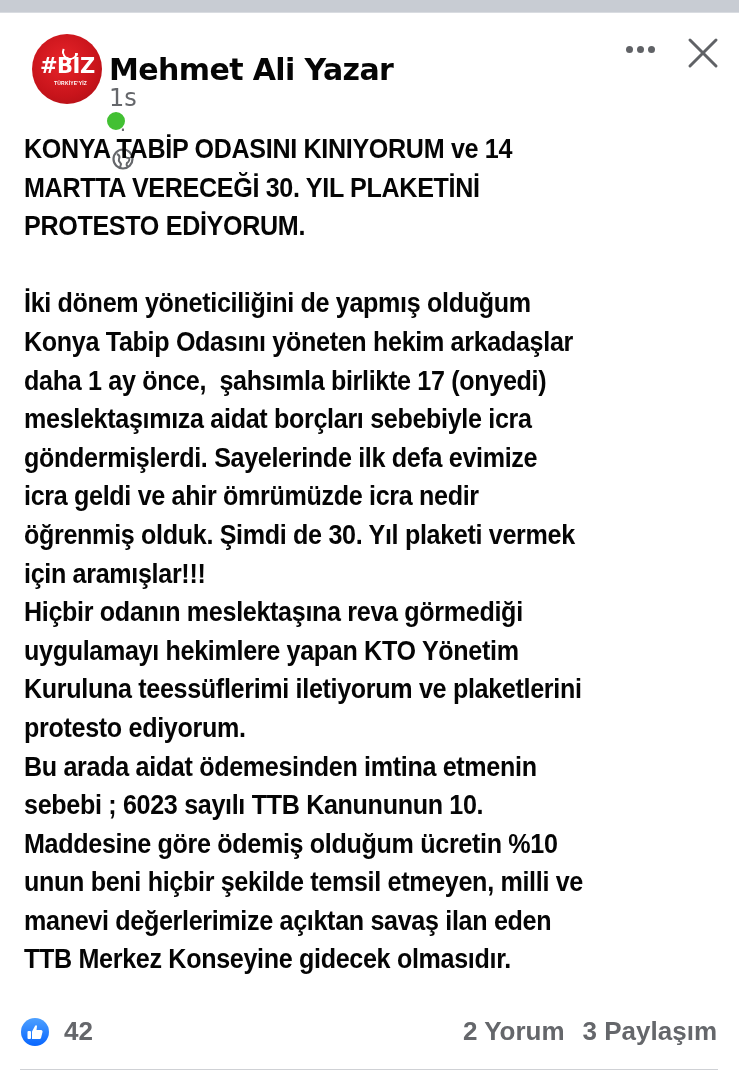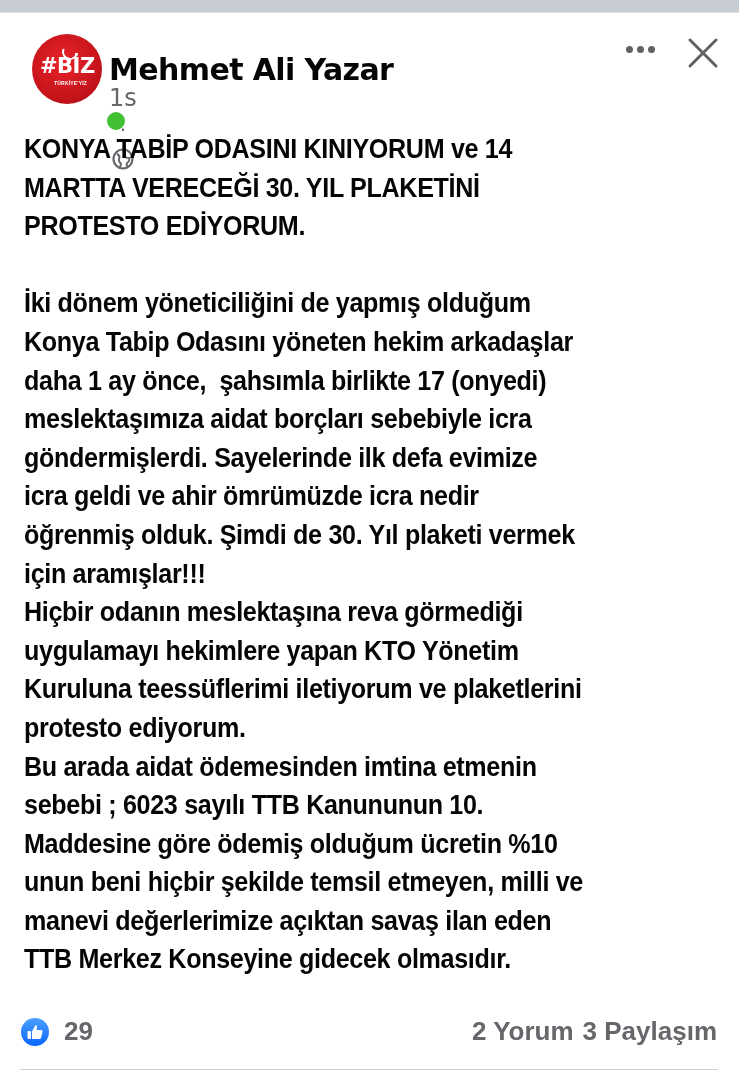--- a/index.html
+++ b/index.html
@@ -75,21 +75,21 @@
       position: absolute; left: 21px; top: 8px; width: 28px; height: 28px; border-radius: 50%;
       background: linear-gradient(180deg, #4da0ff 0%, #0866ff 100%);
     }
     .like-icon svg { position: absolute; left: 5px; top: 5px; }
     .like-count {
       position: absolute; left: 64px; top: 6px;
       font-size: 26px; font-weight: bold; color: #65676b;
       font-family: "Liberation Sans", sans-serif;
     }
     .stats {
-      position: absolute; right: 22px; top: 6px; display: flex; gap: 9px;
+      position: absolute; right: 22px; top: 6px; display: flex; gap: 18px;
       font-size: 26px; font-weight: bold; color: #65676b;
       font-family: "Liberation Sans", sans-serif;
     }
     .stats span { cursor: pointer; }
     .divider {
       position: absolute; left: 20px; top: 1069px; width: 698px; height: 1px; background: #cfd1d5;
     }
   </style>
 </head>
 <body>
@@ -156,20 +156,20 @@
   <span class="line">TTB Merkez Konseyine gidecek olmasıdır.</span>
 </div>
 
 <div class="footer">
   <div class="like-icon">
     <svg width="18" height="18" viewBox="0 0 18 18">
       <rect x="1.5" y="8" width="3.5" height="8" rx="1" fill="#ffffff"></rect>
       <path d="M6 8.5 L9 3 C9.5 2 11 2.2 11 3.5 L10.5 7 L15 7 C16.2 7 16.8 8 16.5 9 L15 15 C14.7 15.8 14 16 13.4 16 L6 16 Z" fill="#ffffff"></path>
     </svg>
   </div>
-  <div class="like-count">29</div>
+  <div class="like-count">42</div>
   <div class="stats">
     <span>2 Yorum</span>
     <span>3 Paylaşım</span>
   </div>
 </div>
 
 <div class="divider"></div>
 
 </body></html>

